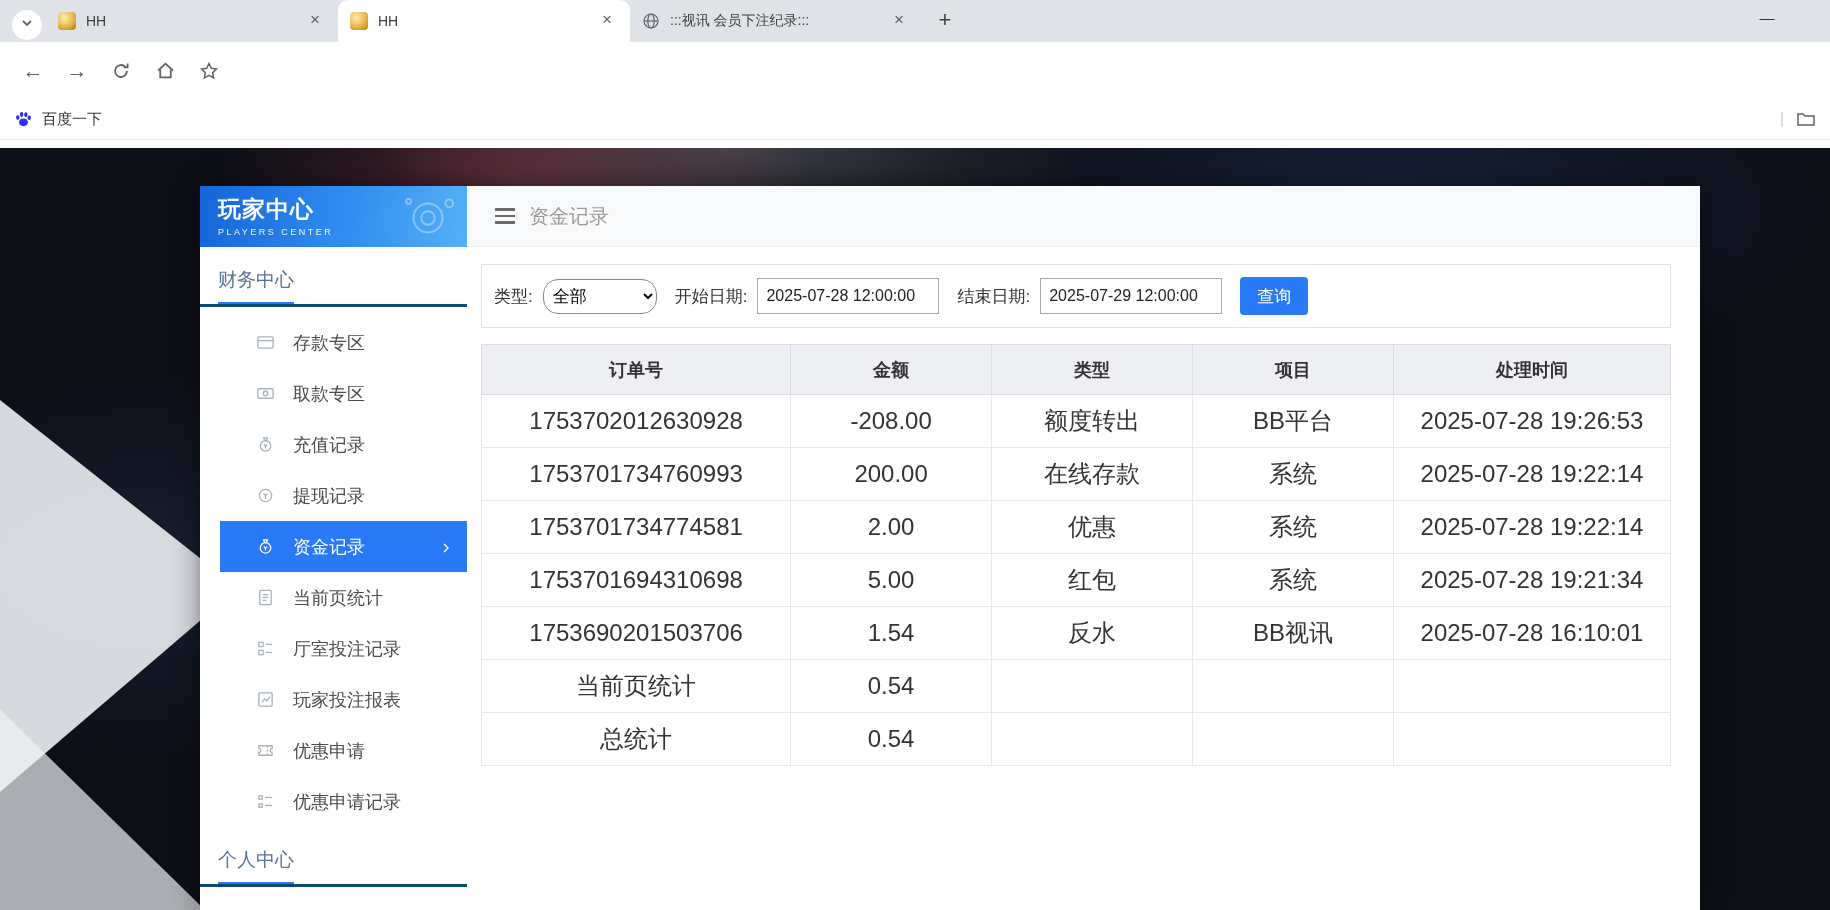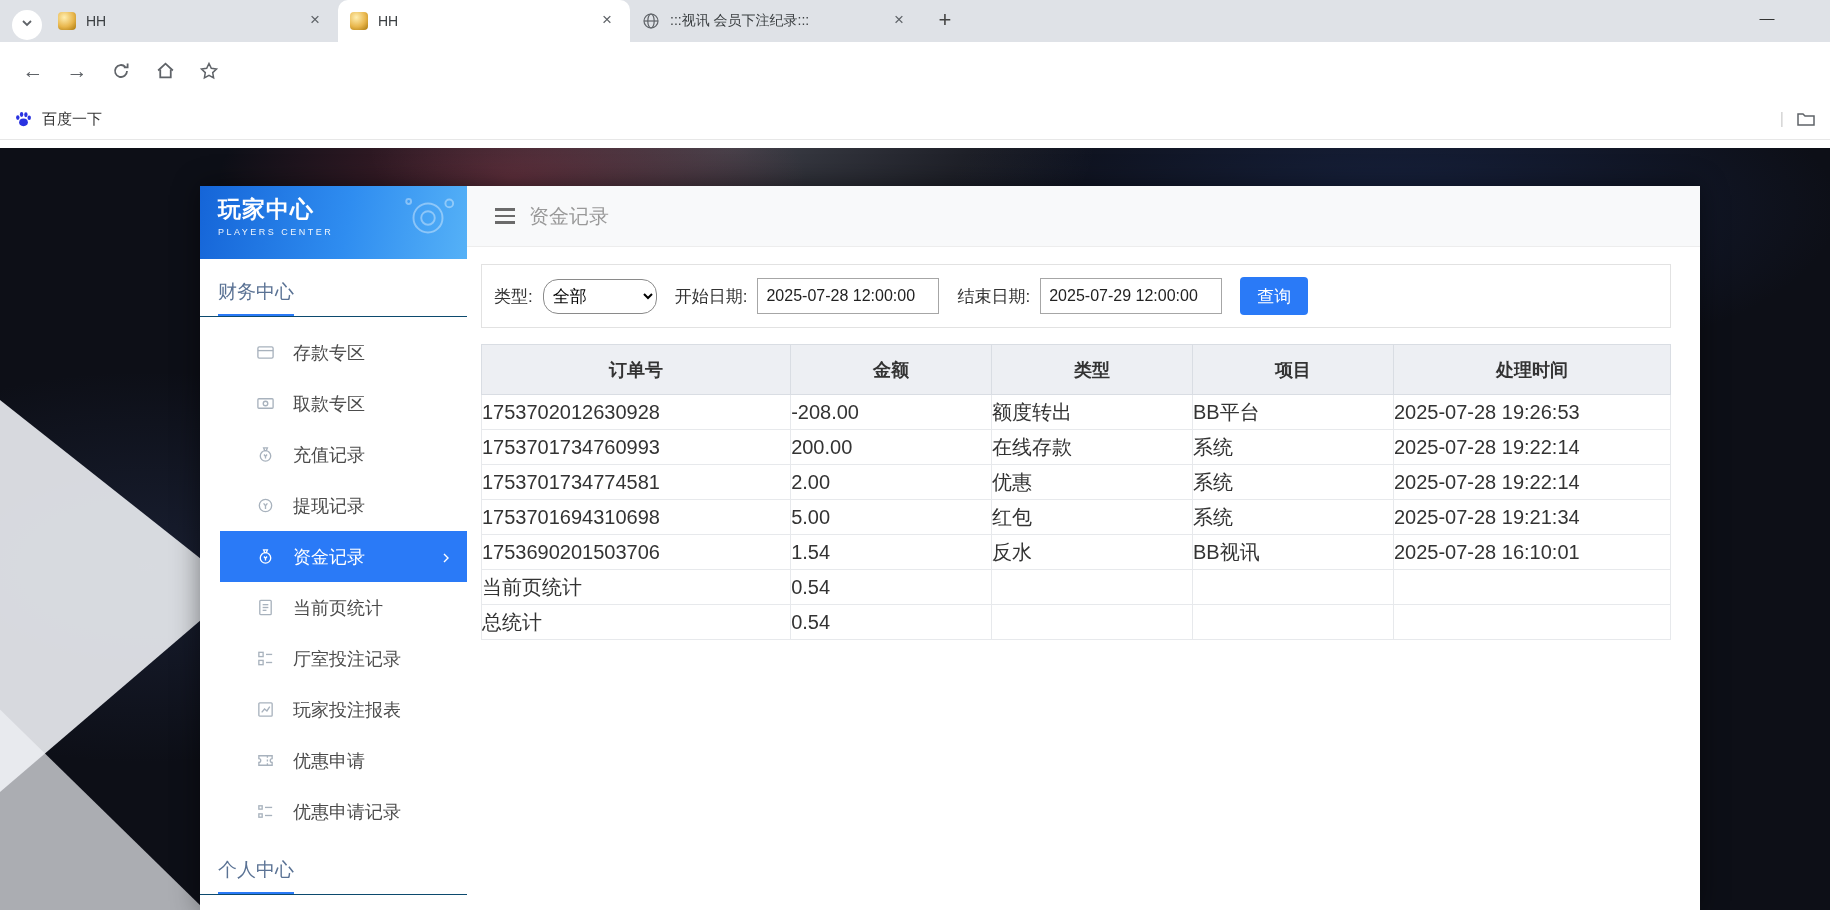--- a/index.html
+++ b/index.html
@@ -47,26 +47,26 @@
   .tri-a { position:absolute; left:0; top:252px; width:238px; height:392px; background:#e8eaef;
            clip-path:polygon(0 0, 100% 48%, 0 100%); opacity:.92; }
   .tri-b { position:absolute; left:0; top:505px; width:205px; height:257px; background:#f0f1f5;
            clip-path:polygon(0 22%, 100% 100%, 0 100%); opacity:.7; }
 
   .panel { position:absolute; left:200px; top:38px; bottom:0; width:1500px; display:flex; background:#fff;
            box-shadow:0 0 26px rgba(0,0,0,.45); overflow:hidden; }
 
   
   .sidebar { width:267px; flex-shrink:0; background:#fff; }
-  .sb-header { height:73px; padding:8px 0 12px 18px; position:relative; overflow:hidden; color:#fff;
+  .sb-header { height:61px; padding:8px 0 12px 18px; position:relative; overflow:hidden; color:#fff;
                background:linear-gradient(100deg, #1565d8 0%, #2f8df0 55%, #55b1f7 100%); }
   .sb-title { font-size:23px; font-weight:bold; letter-spacing:1px; }
   .sb-sub { font-size:9px; letter-spacing:2.5px; opacity:.92; margin-top:2px; }
   .sb-gamepad { position:absolute; right:10px; top:8px; }
-  .sb-section { padding:20px 0 0 18px; border-bottom:1px solid #0c4a6e; }
+  .sb-section { padding:20px 0 0 18px; border-bottom:3px solid #0c4a6e; }
   .sb-section > span { display:inline-block; font-size:19px; color:#5a7294; padding-bottom:9px;
                        border-bottom:2px solid #2a7af7; cursor:pointer; }
   .sb-items { padding-top:10px;padding-left:20px; }
   .sb-item { height:51px; display:flex; align-items:center; gap:18px; padding-left:36px;
              font-size:18px; color:#4c4c4c; cursor:pointer; position:relative; }
   .sb-item svg * { stroke:#a8b2bd; fill:none; stroke-width:1.4; }
   .sb-item.active { background:#2a7af7; color:#fff; }
   .sb-item.active svg * { stroke:#fff; }
   .sb-chev { position:absolute; right:14px; top:18px; }
 
@@ -84,21 +84,21 @@
   .type-select { height:35px; width:114px; font-size:17px; border:1px solid #8a8a8a; border-radius:15px;
                  background:#fff; padding:0 5px; margin-right:8px; }
   .date-input { height:36px; width:182px; font-size:16px; border:1px solid #a6a6a6; padding:0 8px;
                 color:#222; margin-right:8px; }
   .search-btn { height:38px; padding:0 17px; background:#2a7af7; color:#fff; border:none; border-radius:4px;
                 font-size:17px; cursor:pointer; }
 
   .data-table { width:100%; margin-top:16px; border-collapse:collapse; border:1px solid #d9dde3; table-layout:fixed; }
   .data-table th { background:#edeff3; height:50px; font-size:18px; font-weight:bold; color:#333;
                    border:1px solid #d9dde3; }
-  .data-table td { height:35px; font-size:20px; color:#333; border:1px solid #e7e9ec; }
+  .data-table td { height:53px; text-align:center; font-size:24px; color:#333; border:1px solid #e7e9ec; }
 
   .pager { margin-top:17px; border:1px solid #e2e2e2; background:#fbfbfb; height:62px;
            display:flex; align-items:center; justify-content:space-between; padding:0 16px; font-size:17px; color:#333; }
   .pager-right { display:flex; align-items:center; gap:10px; }
   .pg-link { color:#2a7af7; cursor:pointer; }
   .pg-current { background:#9fb9ef; border:1px solid #5b83d8; color:#153fae; padding:1px 8px; font-size:16px; cursor:pointer; }
   .pg-input { width:40px; height:27px; border:1px solid #999; background:#fff; margin:0 2px; }
 </style>
 </head>
 <body>

